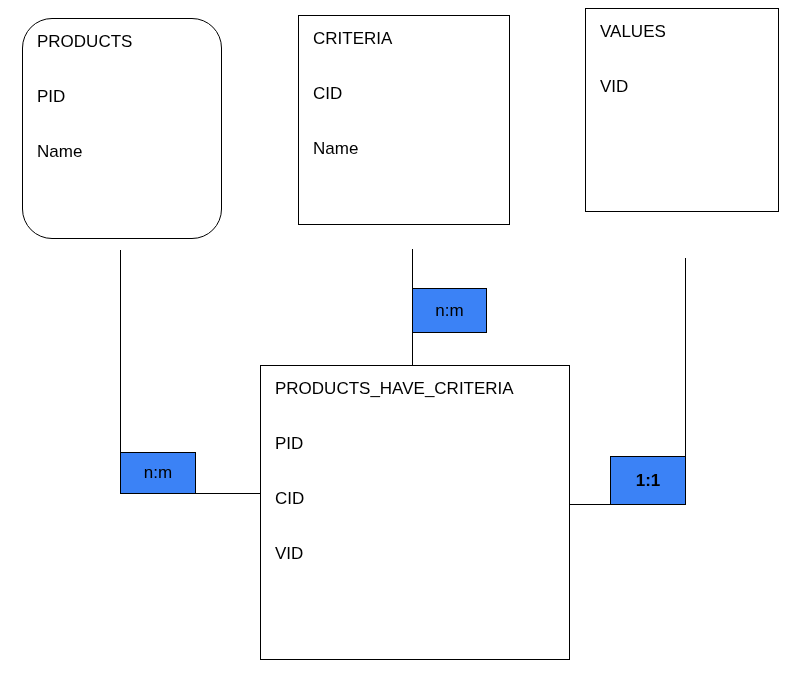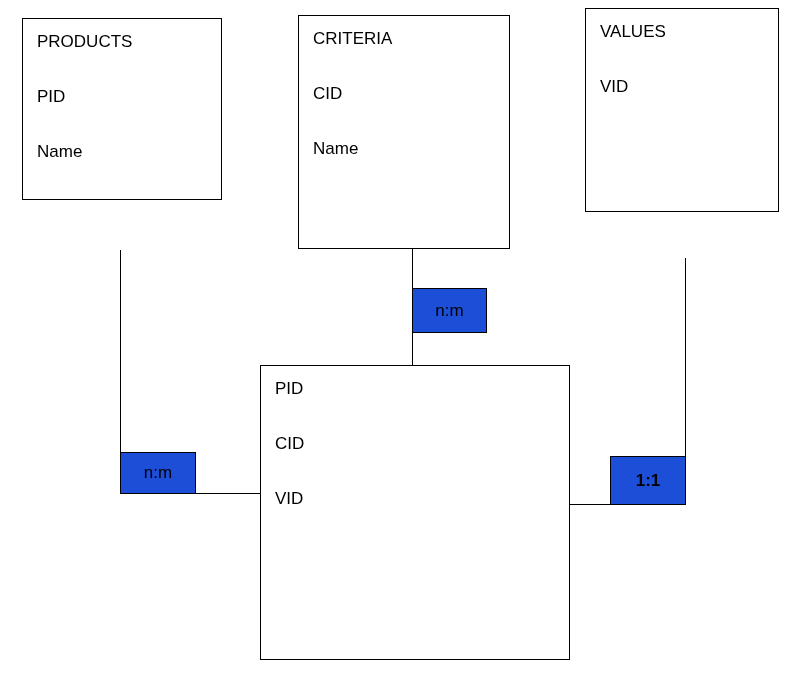--- a/index.html
+++ b/index.html
@@ -29,36 +29,36 @@
     margin-bottom: 34px;
     white-space: nowrap;
   }
   .entity .row:last-child {
     margin-bottom: 0;
   }
   .rel-label {
     position: absolute;
     box-sizing: border-box;
     border: 1px solid #000000;
-    background: #1d4ed8;
+    background: #3b82f6;
     font-size: 17px;
     display: flex;
     align-items: center;
     justify-content: center;
     z-index: 3;
   }
   .line {
     position: absolute;
     background: #000000;
     z-index: 1;
   }
 
   
-  #ent-products { left: 22px;  top: 18px;  width: 200px; height: 182px; }
-  #ent-criteria { left: 298px; top: 15px;  width: 212px; height: 234px; }
+  #ent-products { left: 22px;  top: 18px;  width: 200px; height: 221px; border-radius: 30px; }
+  #ent-criteria { left: 298px; top: 15px;  width: 212px; height: 210px; }
   #ent-values   { left: 585px; top: 8px;   width: 194px; height: 204px; }
   #ent-phc      { left: 260px; top: 365px; width: 310px; height: 295px; }
 
   
   #line-products-v { left: 120px; top: 250px; width: 1px;   height: 203px; }
   #line-products-h { left: 195px; top: 493px; width: 65px;  height: 1px; }
   #line-criteria-v { left: 412px; top: 249px; width: 1px;   height: 116px; }
   #line-values-v   { left: 685px; top: 258px; width: 1px;   height: 247px; }
   #line-values-h   { left: 570px; top: 504px; width: 115px; height: 1px; }
 
@@ -87,20 +87,21 @@
   <div class="row">CID</div>
   <div class="row">Name</div>
 </div>
 
 <div class="entity" id="ent-values">
   <div class="row">VALUES</div>
   <div class="row">VID</div>
 </div>
 
 <div class="entity" id="ent-phc">
+  <div class="row">PRODUCTS_HAVE_CRITERIA</div>
   <div class="row">PID</div>
   <div class="row">CID</div>
   <div class="row">VID</div>
 </div>
 
 <div class="rel-label" id="label-products">
   <span>n:m</span>
 </div>
 <div class="rel-label" id="label-criteria">
   <span>n:m</span>

